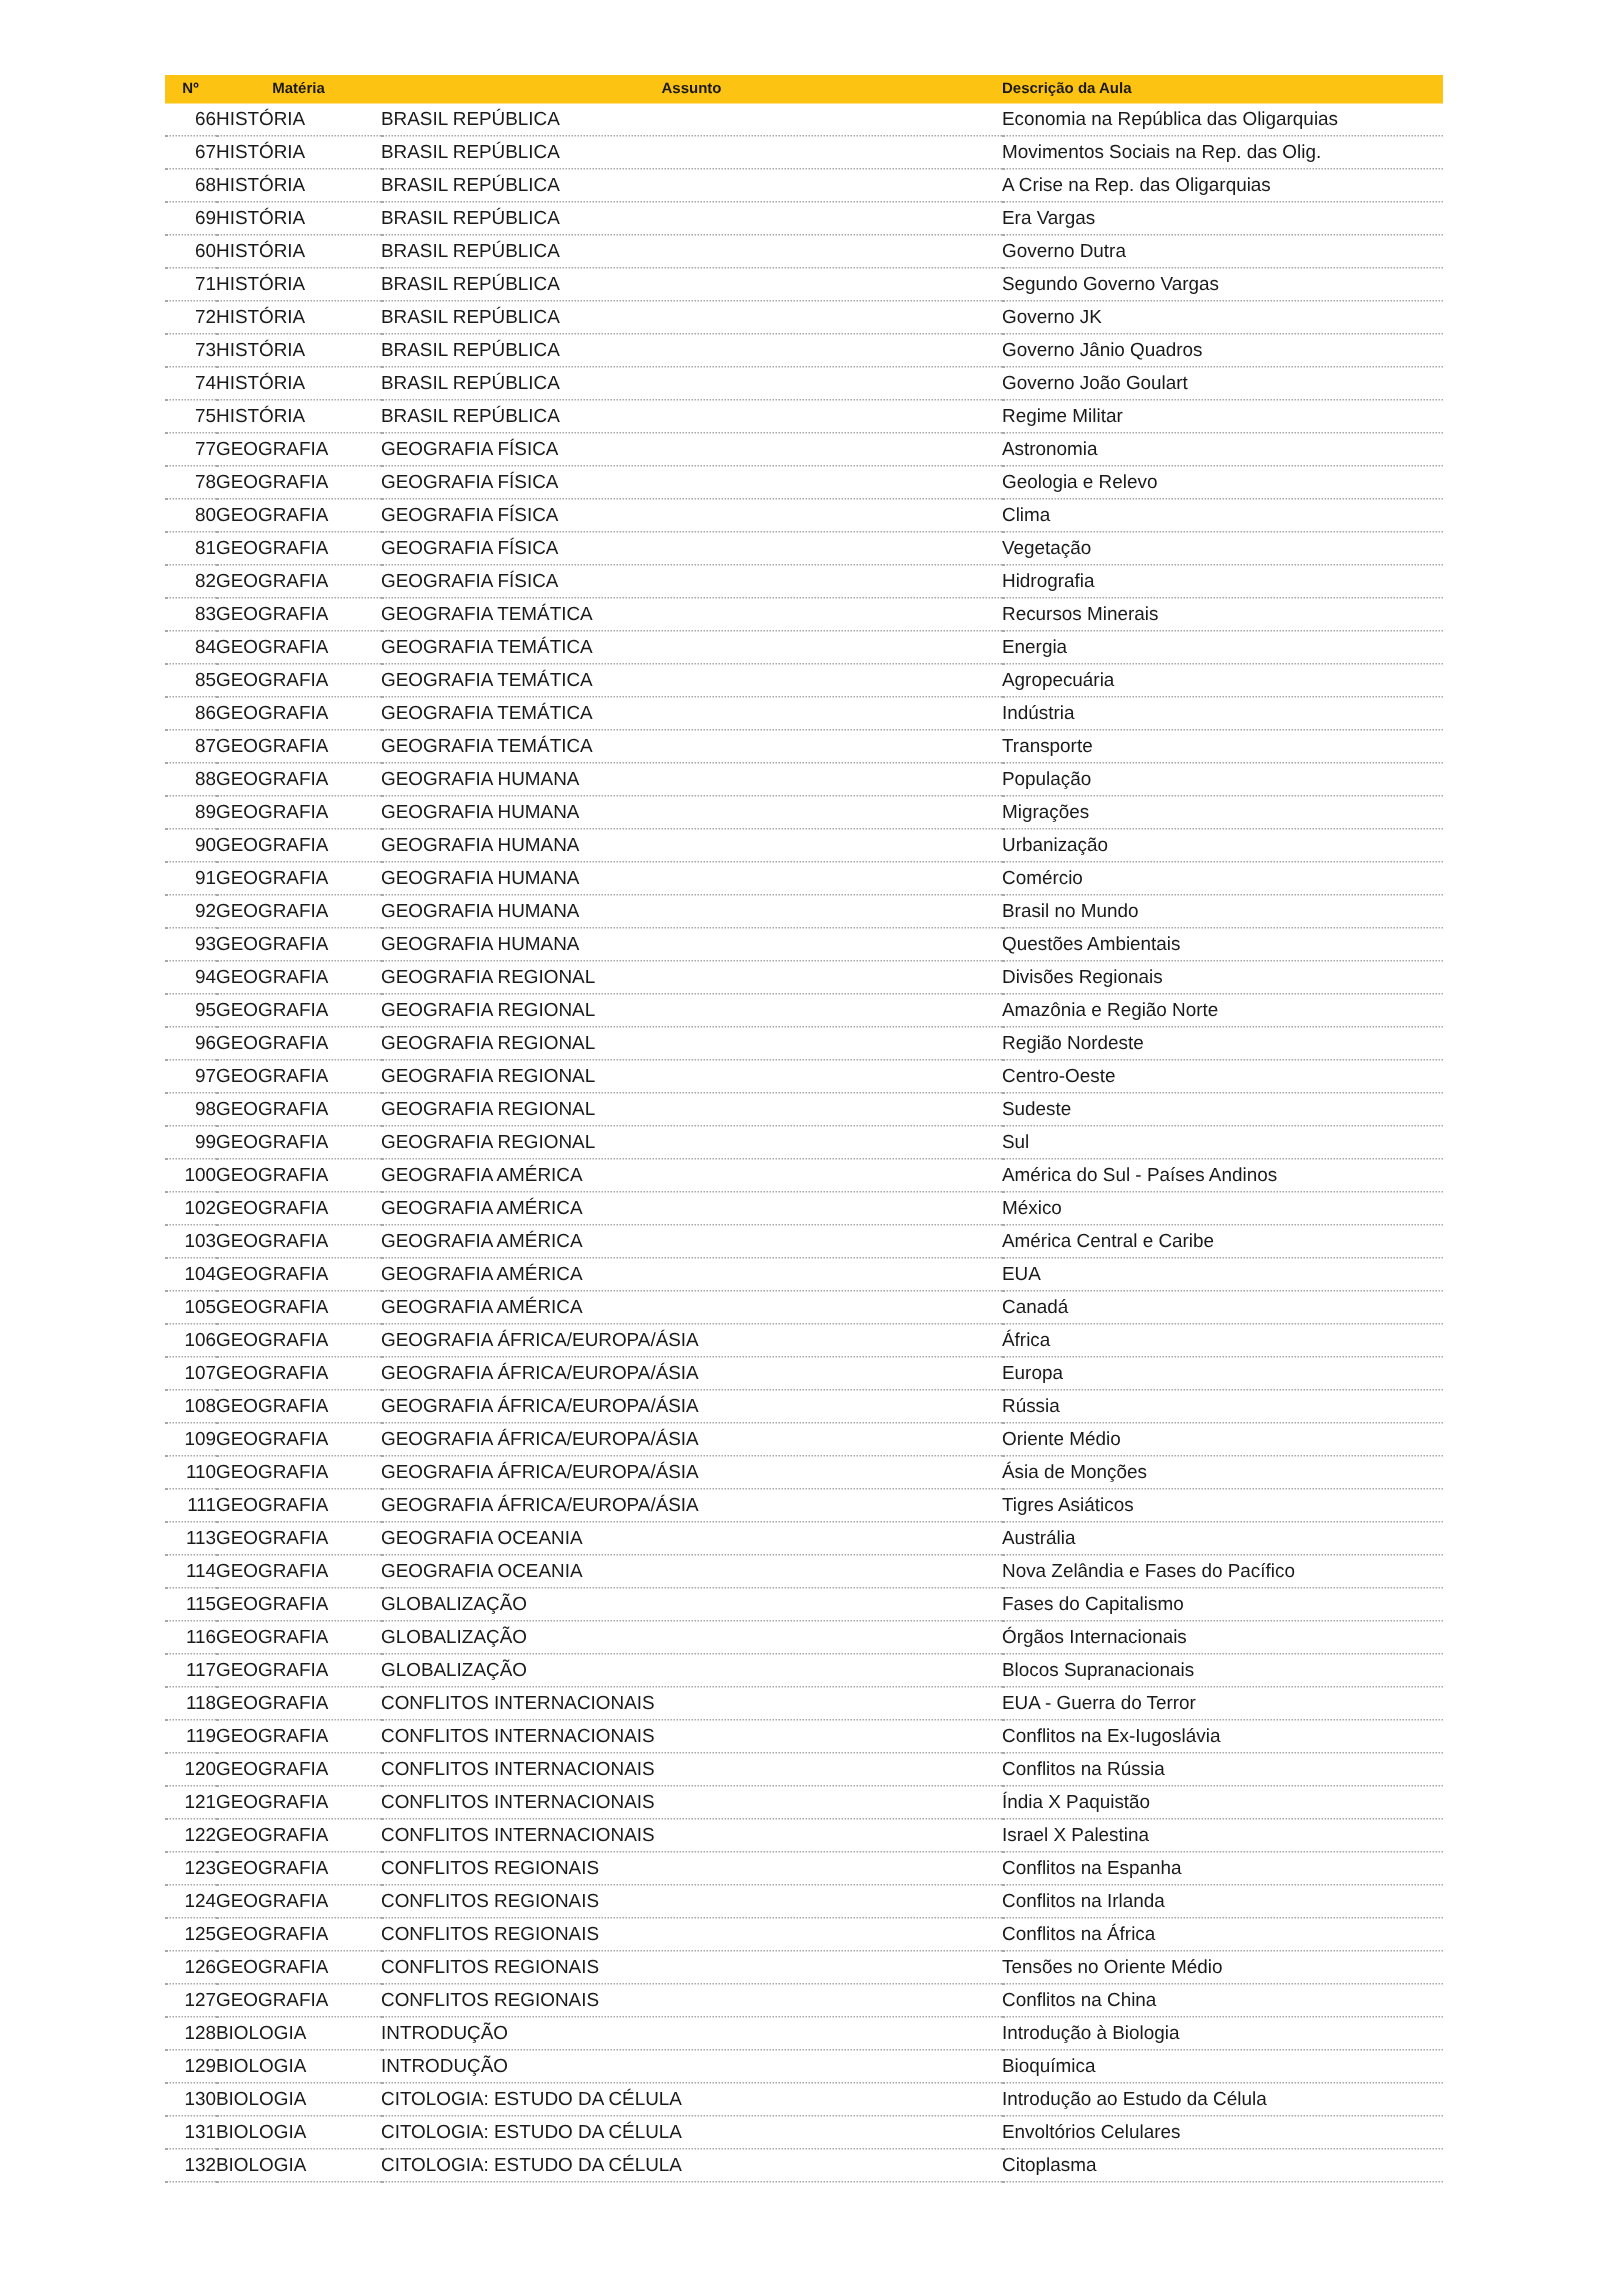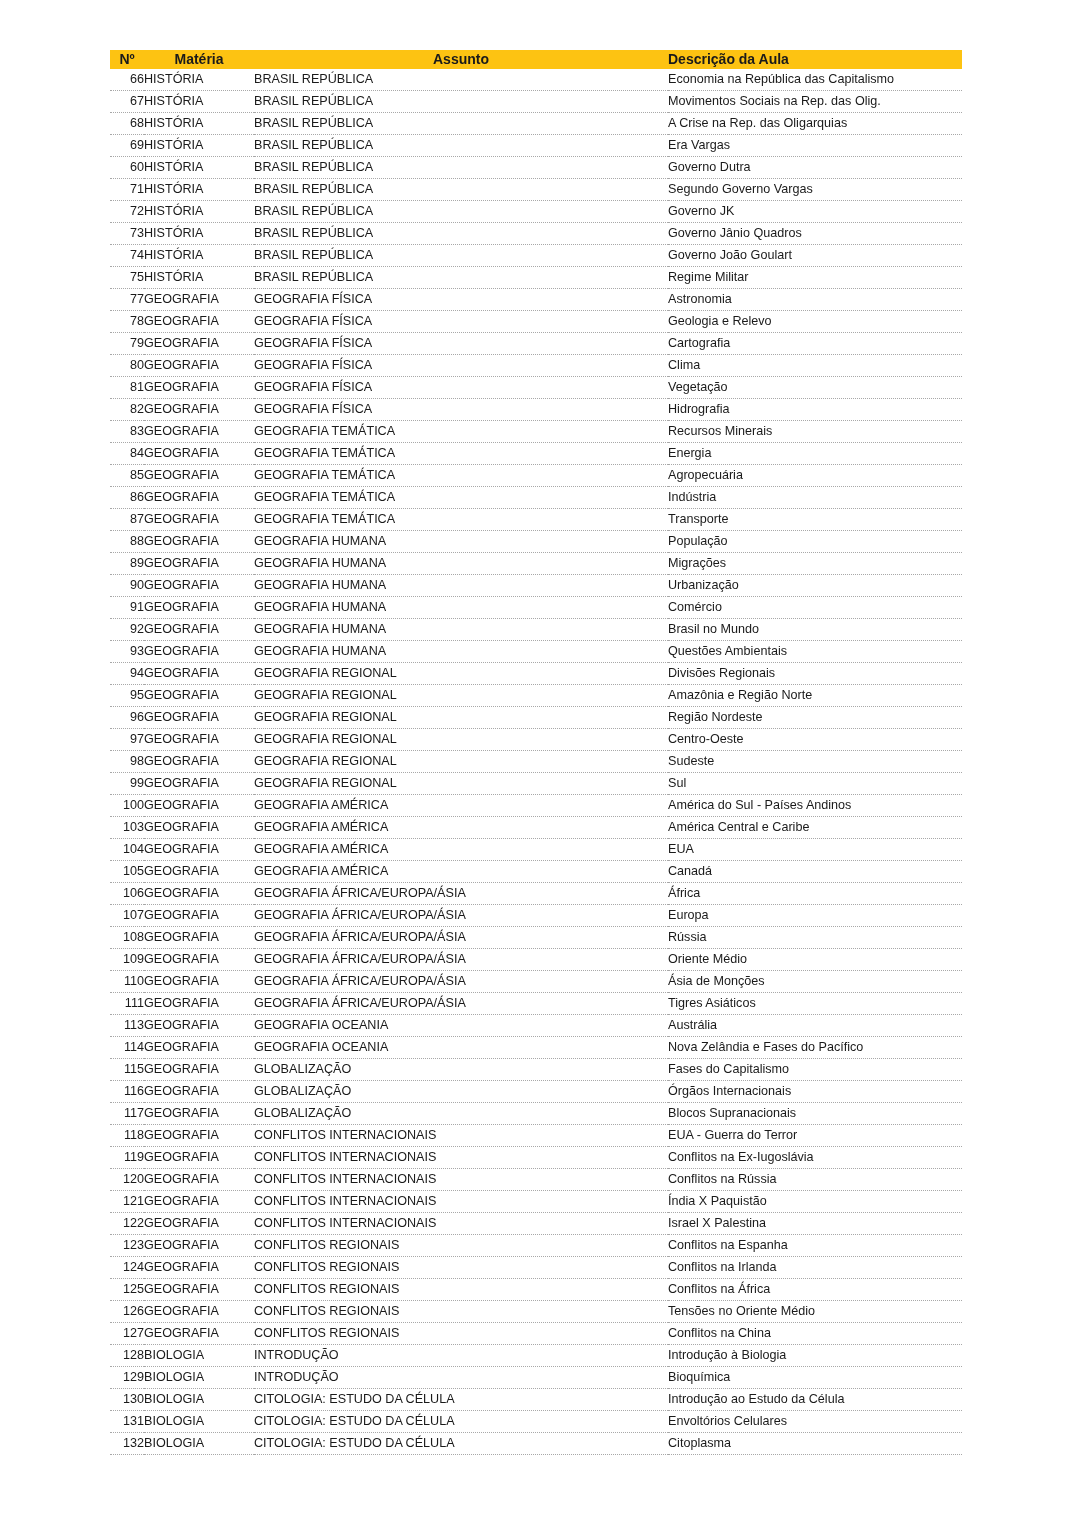--- a/index.html
+++ b/index.html
@@ -28,21 +28,21 @@
     width: 852px;
   }
   table.lessons {
     width: 852px;
     border-collapse: collapse;
     table-layout: fixed;
   }
   table.lessons thead th {
     background: #FDC312;
     color: #1a1a1a;
-    font-size: 14px;
+    font-size: 10px;
     font-weight: bold;
     height: 19px;
     line-height: 19px;
     padding: 0;
     vertical-align: middle;
     white-space: nowrap;
   }
   th.col-num   { width: 34px;  text-align: center; }
   th.col-mat   { width: 110px; text-align: center; }
   th.col-ass   { width: 414px; text-align: center; }
@@ -97,21 +97,21 @@
           <th class="col-mat">Matéria</th>
           <th class="col-ass">Assunto</th>
           <th class="col-desc">Descrição da Aula</th>
         </tr>
       </thead>
       <tbody id="table-body">
           <tr>
             <td class="c-num">66</td>
             <td class="c-mat">HISTÓRIA</td>
             <td class="c-ass">BRASIL REPÚBLICA</td>
-            <td class="c-desc">Economia na República das Capitalismo</td>
+            <td class="c-desc">Economia na República das Oligarquias</td>
           </tr>
           <tr>
             <td class="c-num">67</td>
             <td class="c-mat">HISTÓRIA</td>
             <td class="c-ass">BRASIL REPÚBLICA</td>
             <td class="c-desc">Movimentos Sociais na Rep. das Olig.</td>
           </tr>
           <tr>
             <td class="c-num">68</td>
             <td class="c-mat">HISTÓRIA</td>
@@ -166,26 +166,20 @@
             <td class="c-ass">GEOGRAFIA FÍSICA</td>
             <td class="c-desc">Astronomia</td>
           </tr>
           <tr>
             <td class="c-num">78</td>
             <td class="c-mat">GEOGRAFIA</td>
             <td class="c-ass">GEOGRAFIA FÍSICA</td>
             <td class="c-desc">Geologia e Relevo</td>
           </tr>
           <tr>
-            <td class="c-num">79</td>
-            <td class="c-mat">GEOGRAFIA</td>
-            <td class="c-ass">GEOGRAFIA FÍSICA</td>
-            <td class="c-desc">Cartografia</td>
-          </tr>
-          <tr>
             <td class="c-num">80</td>
             <td class="c-mat">GEOGRAFIA</td>
             <td class="c-ass">GEOGRAFIA FÍSICA</td>
             <td class="c-desc">Clima</td>
           </tr>
           <tr>
             <td class="c-num">81</td>
             <td class="c-mat">GEOGRAFIA</td>
             <td class="c-ass">GEOGRAFIA FÍSICA</td>
             <td class="c-desc">Vegetação</td>
@@ -296,20 +290,26 @@
             <td class="c-num">99</td>
             <td class="c-mat">GEOGRAFIA</td>
             <td class="c-ass">GEOGRAFIA REGIONAL</td>
             <td class="c-desc">Sul</td>
           </tr>
           <tr>
             <td class="c-num">100</td>
             <td class="c-mat">GEOGRAFIA</td>
             <td class="c-ass">GEOGRAFIA AMÉRICA</td>
             <td class="c-desc">América do Sul - Países Andinos</td>
+          </tr>
+          <tr>
+            <td class="c-num">102</td>
+            <td class="c-mat">GEOGRAFIA</td>
+            <td class="c-ass">GEOGRAFIA AMÉRICA</td>
+            <td class="c-desc">México</td>
           </tr>
           <tr>
             <td class="c-num">103</td>
             <td class="c-mat">GEOGRAFIA</td>
             <td class="c-ass">GEOGRAFIA AMÉRICA</td>
             <td class="c-desc">América Central e Caribe</td>
           </tr>
           <tr>
             <td class="c-num">104</td>
             <td class="c-mat">GEOGRAFIA</td>

